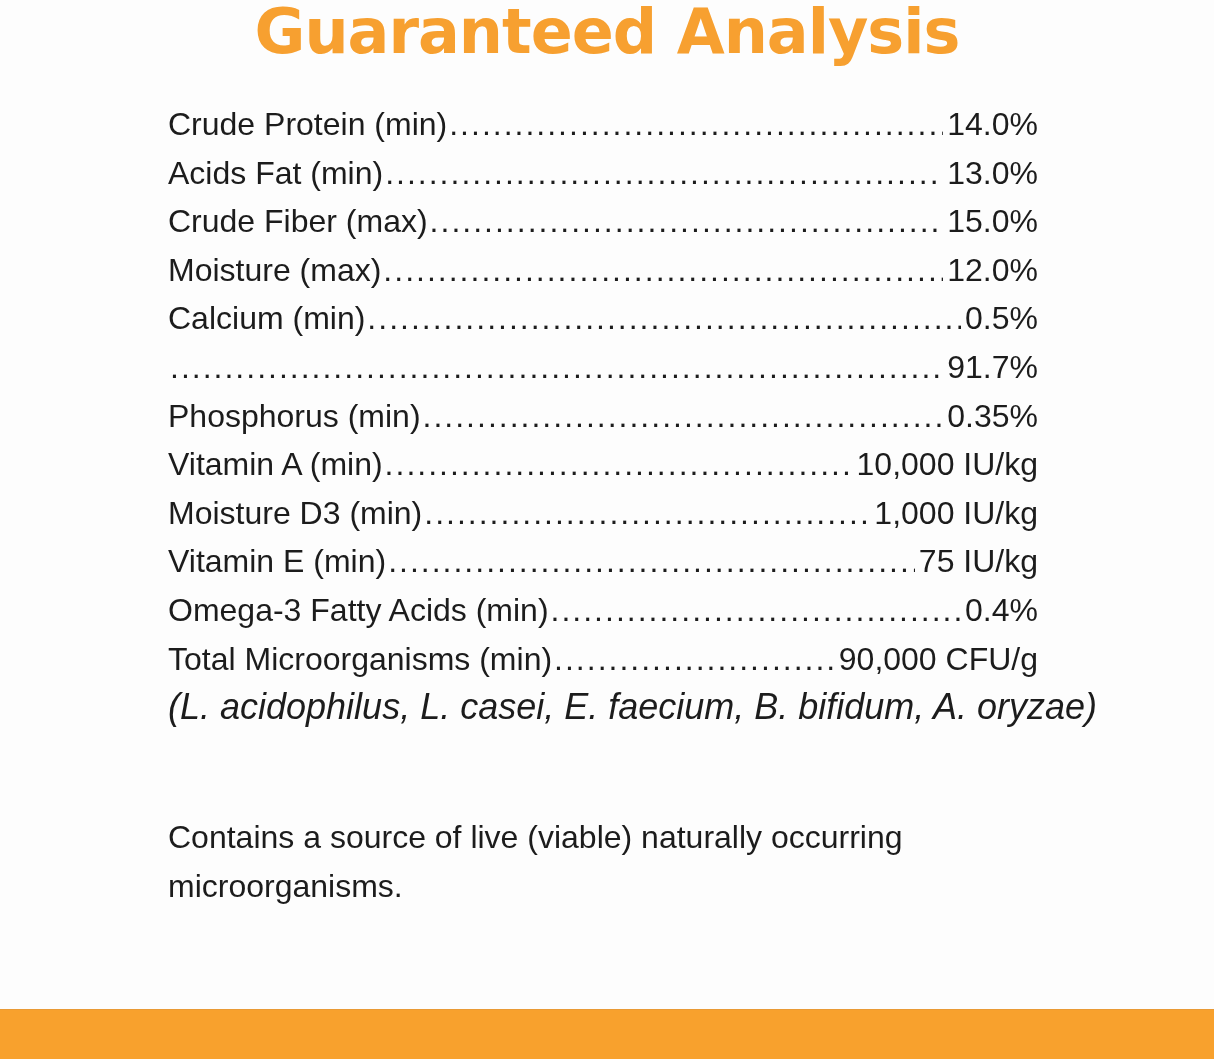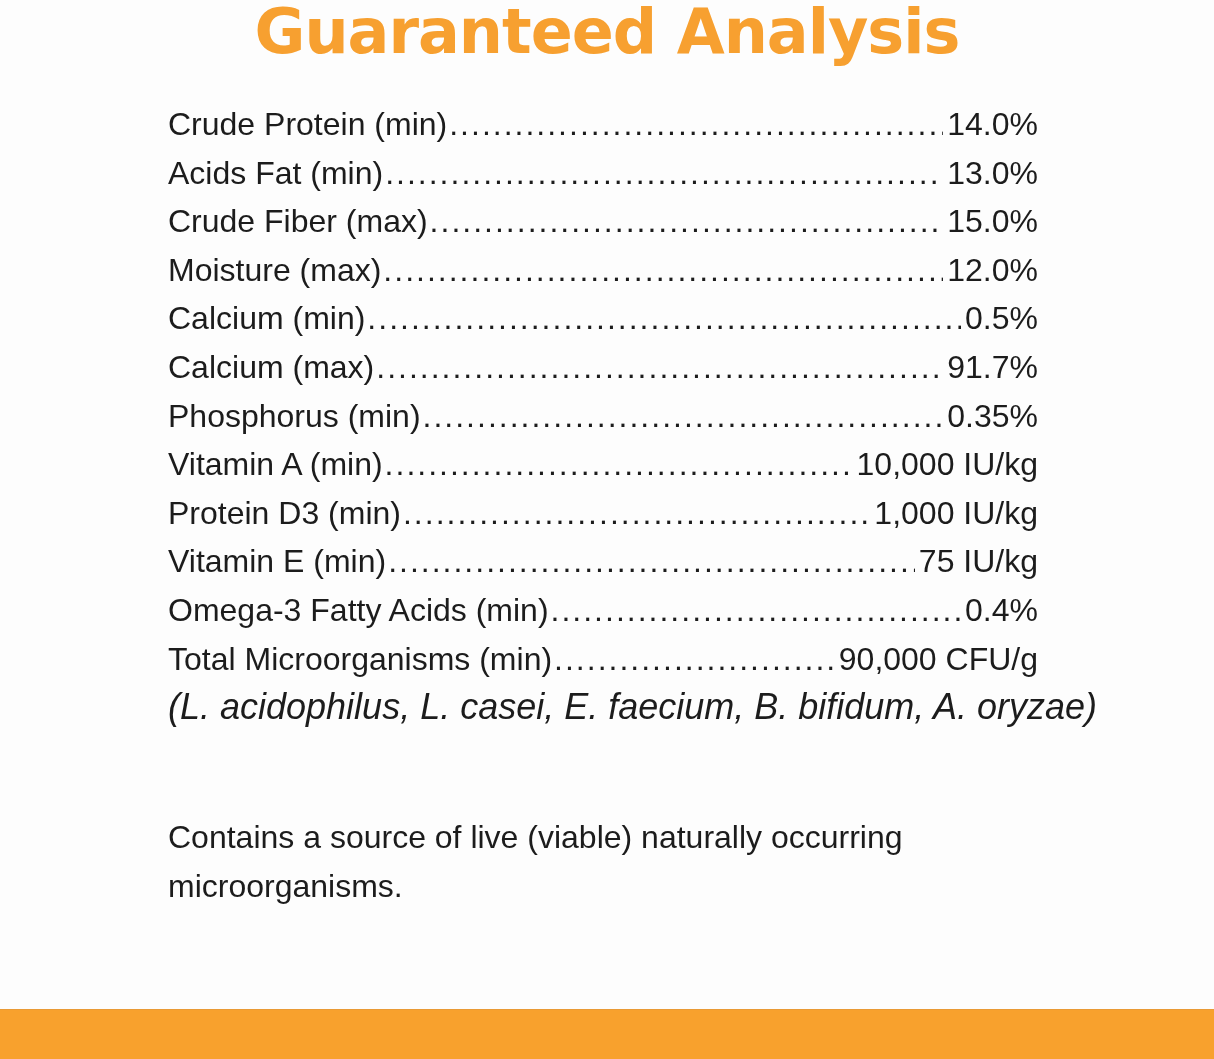--- a/index.html
+++ b/index.html
@@ -98,36 +98,35 @@
     <span class="label">Moisture (max)</span>
     <span class="leader"></span>
     <span class="value">12.0%</span>
   </div>
   <div class="row">
     <span class="label">Calcium (min)</span>
     <span class="leader"></span>
     <span class="value">0.5%</span>
   </div>
   <div class="row">
-    <span class="label">Calcium (max)</span>
     <span class="leader"></span>
     <span class="value">91.7%</span>
   </div>
   <div class="row">
     <span class="label">Phosphorus (min)</span>
     <span class="leader"></span>
     <span class="value">0.35%</span>
   </div>
   <div class="row">
     <span class="label">Vitamin A (min)</span>
     <span class="leader"></span>
     <span class="value">10,000 IU/kg</span>
   </div>
   <div class="row">
-    <span class="label">Protein D3 (min)</span>
+    <span class="label">Moisture D3 (min)</span>
     <span class="leader"></span>
     <span class="value">1,000 IU/kg</span>
   </div>
   <div class="row">
     <span class="label">Vitamin E (min)</span>
     <span class="leader"></span>
     <span class="value">75 IU/kg</span>
   </div>
   <div class="row">
     <span class="label">Omega-3 Fatty Acids (min)</span>

